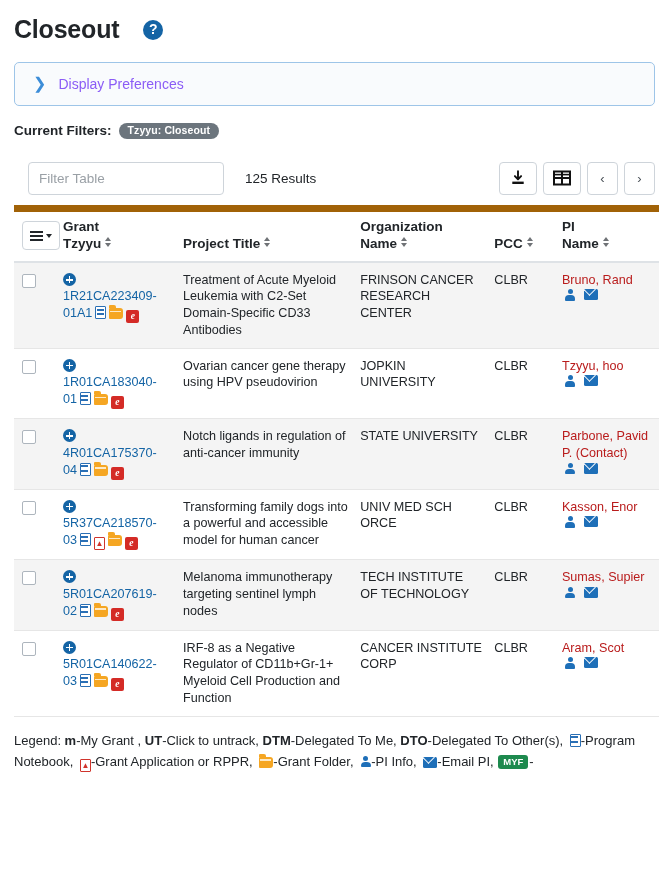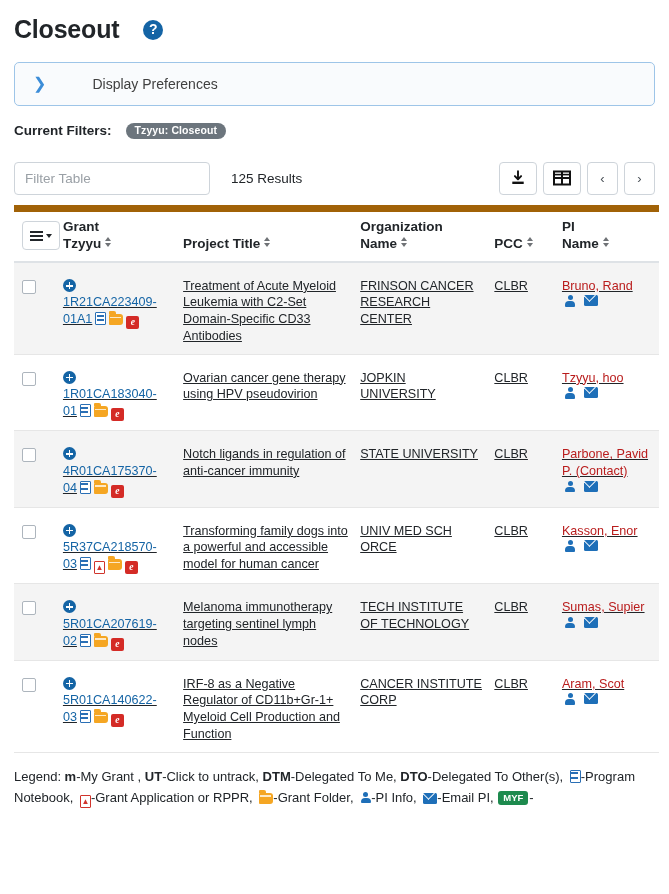--- a/index.html
+++ b/index.html
@@ -29,33 +29,33 @@
     margin: 18px 2px 0 2px;
     border: 1px solid #9ec5e8;
     border-radius: 5px;
     background: #f9fbfd;
     height: 44px;
     display: flex; align-items: center;
     padding: 0 18px;
     cursor: pointer;
   }
   .chevron-right { color: #3c8dd8; font-size: 16px; font-weight: 400; margin-right: 12px; line-height: 1; }
-  .disp-label { color: #404040; font-size: 14px; margin-left: 34px; }
-
-  
-  .filters-row { margin: 17px 2px 0 2px; display: flex; align-items: center; gap: 14px; }
+  .disp-label { color: #8b5cf6; font-size: 14px; }
+
+  
+  .filters-row { margin: 17px 2px 0 2px; display: flex; align-items: center; gap: 7px; }
   .filters-label { font-weight: 700; font-size: 13.5px; color: #212529; }
   .filter-pill {
     background: #6c757d; color: #fff; border-radius: 10px;
     font-size: 10.5px; font-weight: 700; padding: 2.5px 9px 3.5px 9px;
     line-height: 1; letter-spacing: 0.1px; cursor: pointer;
   }
 
   
-  .toolbar { margin: 22px 2px 0 2px; display: flex; align-items: center; height: 34px; }
+  .toolbar { margin: 22px 2px 0 16px; display: flex; align-items: center; height: 34px; }
   .filter-input {
     width: 196px; height: 33px; border: 1px solid #ced4da; border-radius: 4px;
     padding: 0 10px; font-size: 13.5px; color: #495057; background: #fff;
     font-family: "Liberation Sans", sans-serif;
   }
   .filter-input::placeholder { color: #9aa0a6; }
   .results-count { margin-left: 21px; font-size: 13.5px; color: #212529; }
   .toolbar-right { margin-left: auto; display: flex; align-items: center; gap: 6px; }
   .btn-sq {
     width: 38px; height: 33px; border: 1px solid #ced4da; border-radius: 4px;
@@ -100,23 +100,22 @@
     border-right: 3.5px solid transparent; border-top: 4.5px solid #212529; }
 
   .sort-ico { display: inline-block; margin-left: 4px; vertical-align: 1px; cursor: pointer; }
   .sort-ico .up, .sort-ico .dn { display: block; width: 0; height: 0;
     border-left: 3.5px solid transparent; border-right: 3.5px solid transparent; }
   .sort-ico .up { border-bottom: 4px solid #6f7276; margin-bottom: 2px; }
   .sort-ico .dn { border-top: 4px solid #6f7276; }
 
   table.grants tbody td {
     font-size: 12.6px; color: #212529; vertical-align: top;
-    padding: 15px 6px 9px 6px; line-height: 1.33;
+    padding: 9px 6px 9px 6px; line-height: 1.33;
     border-bottom: 1px solid #e6e6e6;
-    text-decoration: underline;
   }
   tbody tr.alt td { background: #f4f4f4; }
   .td-sel { padding-left: 8px !important; }
   .row-check {
     width: 14px; height: 14px; border: 1px solid #adb5bd; border-radius: 2px;
     background: #fff; display: inline-block; margin-top: 2px; cursor: pointer;
   }
   .gn-cell { white-space: normal; }
   .plus-ico {
     display: inline-block; width: 13px; height: 13px; border-radius: 50%;

